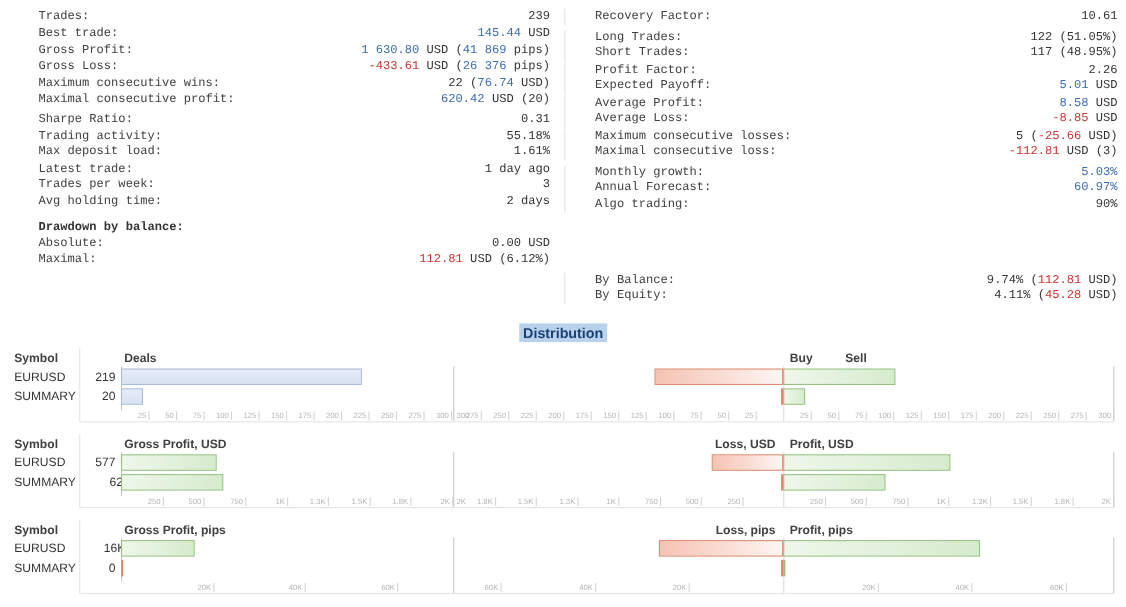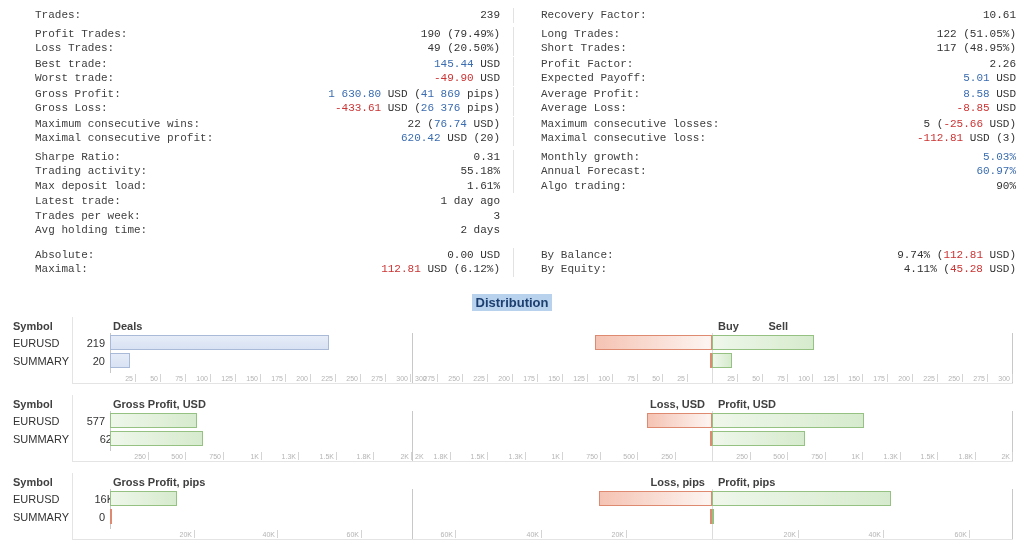--- a/index.html
+++ b/index.html
@@ -44,39 +44,25 @@
 <body>
 
 <div class="page">
   <div class="stats-col left" id="col-left">
       <div class="stat-group" style="margin-top: 0px;">
         <div class="stat-row">
           <span class="stat-label">Trades:</span>
           <span class="stat-value"><span class="vp-n">239</span></span>
         </div>
       </div>
-      <div class="stat-group" style="margin-top: 4px;">
-        <div class="stat-row">
-          <span class="stat-label">Profit Trades:</span>
-          <span class="stat-value"><span class="vp-n">190 (79.49%)</span></span>
-        </div>
-        <div class="stat-row">
-          <span class="stat-label">Loss Trades:</span>
-          <span class="stat-value"><span class="vp-n">49 (20.50%)</span></span>
-        </div>
-      </div>
       <div class="stat-group" style="margin-top: 1px;">
         <div class="stat-row">
           <span class="stat-label">Best trade:</span>
           <span class="stat-value"><span class="vp-b">145.44</span><span class="vp-n"> USD</span></span>
         </div>
-        <div class="stat-row">
-          <span class="stat-label">Worst trade:</span>
-          <span class="stat-value"><span class="vp-r">-49.90</span><span class="vp-n"> USD</span></span>
-        </div>
       </div>
       <div class="stat-group" style="margin-top: 1px;">
         <div class="stat-row">
           <span class="stat-label">Gross Profit:</span>
           <span class="stat-value"><span class="vp-b">1 630.80</span><span class="vp-n"> USD (</span><span class="vp-b">41 869</span><span class="vp-n"> pips)</span></span>
         </div>
         <div class="stat-row">
           <span class="stat-label">Gross Loss:</span>
           <span class="stat-value"><span class="vp-r">-433.61</span><span class="vp-n"> USD (</span><span class="vp-b">26 376</span><span class="vp-n"> pips)</span></span>
         </div>
@@ -113,20 +99,24 @@
         <div class="stat-row">
           <span class="stat-label">Trades per week:</span>
           <span class="stat-value"><span class="vp-n">3</span></span>
         </div>
         <div class="stat-row">
           <span class="stat-label">Avg holding time:</span>
           <span class="stat-value"><span class="vp-n">2 days</span></span>
         </div>
       </div>
       <div class="stat-group" style="margin-top: 10px;">
+        <div class="stat-row bold">
+          <span class="stat-label">Drawdown by balance:</span>
+          <span class="stat-value"></span>
+        </div>
         <div class="stat-row">
           <span class="stat-label">Absolute:</span>
           <span class="stat-value"><span class="vp-n">0.00 USD</span></span>
         </div>
         <div class="stat-row">
           <span class="stat-label">Maximal:</span>
           <span class="stat-value"><span class="vp-r">112.81</span><span class="vp-n"> USD (6.12%)</span></span>
         </div>
       </div>
     </div>

